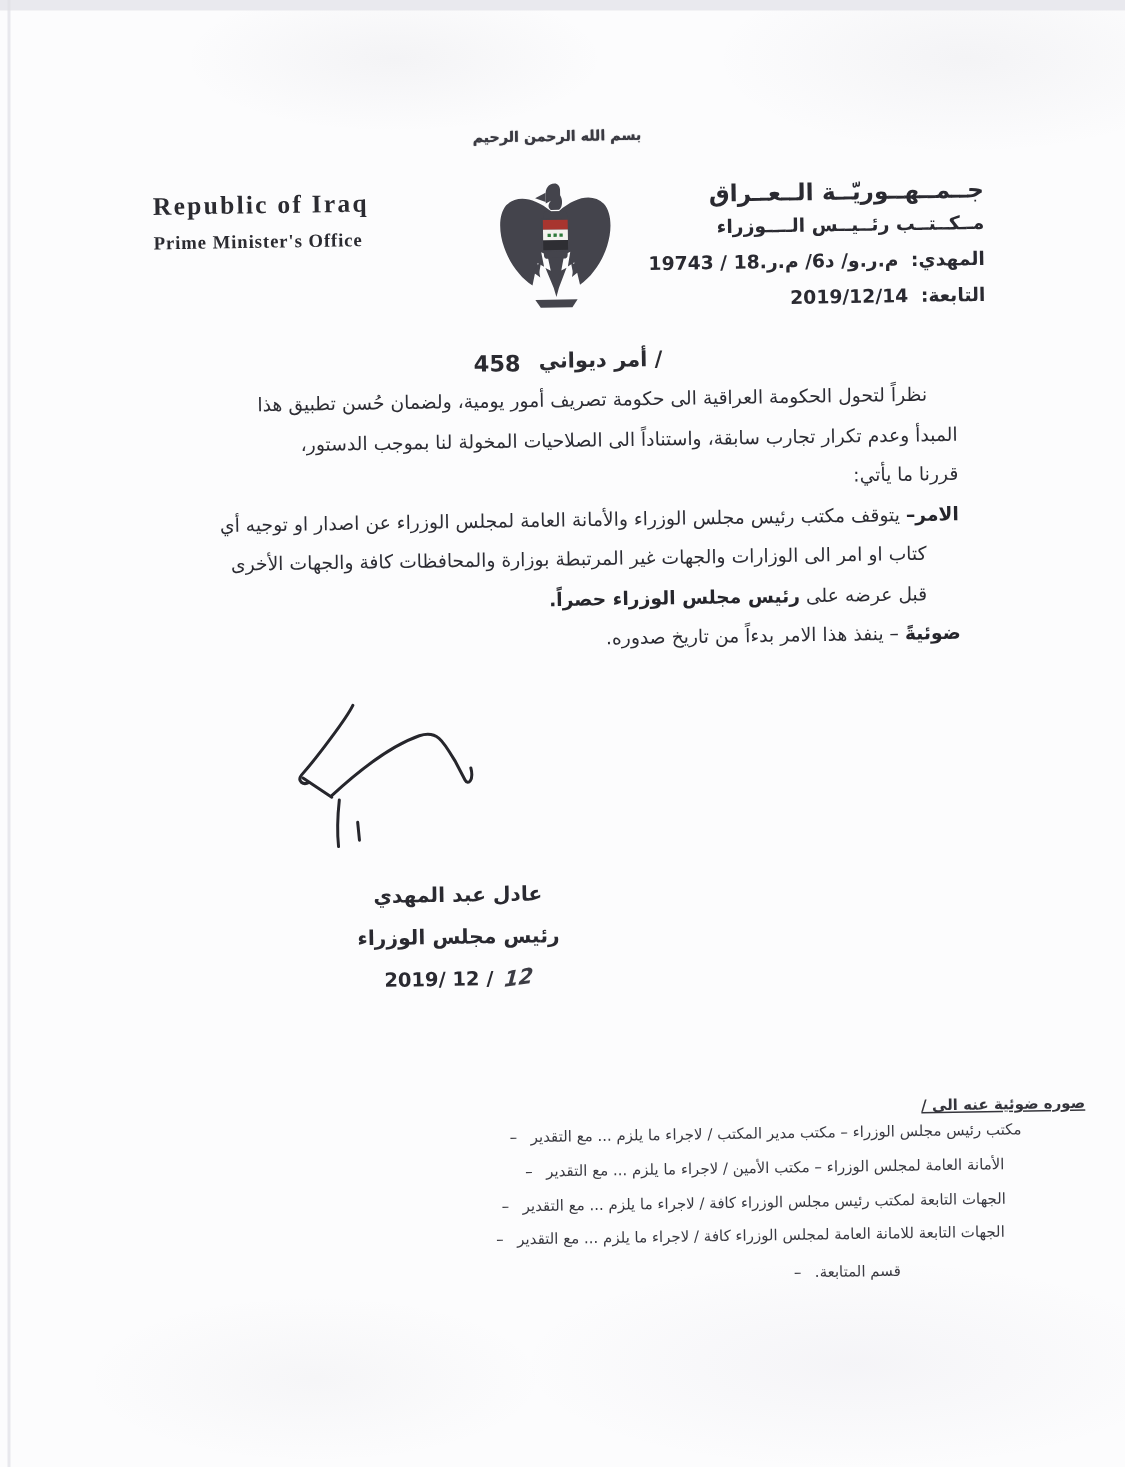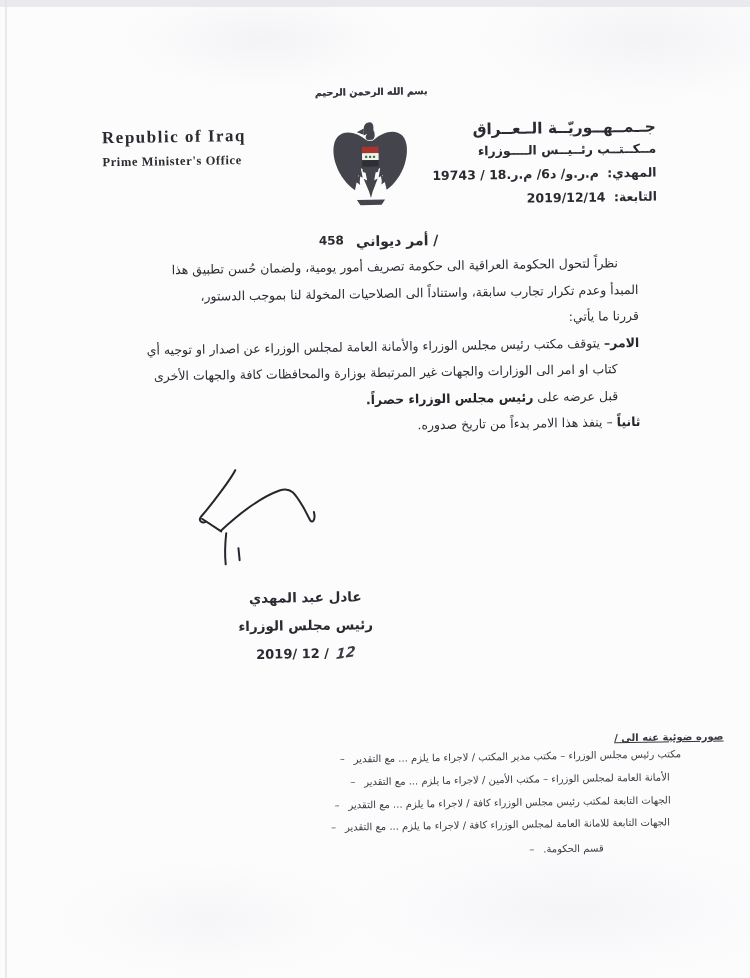--- a/index.html
+++ b/index.html
@@ -36,21 +36,21 @@
   .ar-sub{font-size:12.5px;font-weight:bold;margin-top:5px;}
   .ref-line,.date-line{font-size:12.5px;font-weight:bold;margin-top:9px;white-space:nowrap;}
   .ref-line span,.date-line span{display:inline;}
   .lbl{margin-left:4px;}
 
   .order-title{
     position:absolute;left:286px;top:233px;width:190px;
     display:flex;flex-direction:row-reverse;justify-content:center;gap:12px;
     font-size:14px;font-weight:bold;color:#2b2b31;
   }
-  .order-number{font-size:12px;}
+  .order-number{font-size:15px;}
 
   .body-text{position:absolute;left:108px;top:254px;width:532px;direction:rtl;text-align:right;
     font-size:12.5px;line-height:26.5px;color:#2d2d34;}
   .body-text .line{white-space:nowrap;}
   .indent1{padding-right:20px;}
   .hang{padding-right:22px;}
   .body-text b{color:#26262c;}
 
   .sig-svg{position:absolute;left:190px;top:458px;width:158px;height:130px;}
   .sig-name,.sig-title,.sig-date{position:absolute;left:210px;width:184px;text-align:center;font-weight:bold;color:#2a2a31;}
@@ -136,21 +136,21 @@
       <div class="line">
         <b>الامر–</b>
         <span>يتوقف مكتب رئيس مجلس الوزراء والأمانة العامة لمجلس الوزراء عن اصدار او توجيه أي</span>
       </div>
       <div class="line hang">كتاب او امر الى الوزارات والجهات غير المرتبطة بوزارة والمحافظات كافة والجهات الأخرى</div>
       <div class="line hang">
         <span>قبل عرضه على</span>
         <b>رئيس مجلس الوزراء حصراً.</b>
       </div>
       <div class="line">
-        <b>ثانياً</b>
+        <b>ضوئيةً</b>
         <span>– ينفذ هذا الامر بدءاً من تاريخ صدوره.</span>
       </div>
     </div>
 
     <svg class="sig-svg" viewBox="0 0 158 130" aria-hidden="true">
       <g fill="none" stroke="#26262c" stroke-width="2" stroke-linecap="round" stroke-linejoin="round">
         <path d="M44 10 C40 18 20 44 9 56 C6 60 10 63 14 61"></path>
         <path d="M10 58 L29 71"></path>
         <path d="M34 73 C33 81 32 93 33 104"></path>
         <path d="M46 88 L47 100"></path>
@@ -178,17 +178,17 @@
     <div class="dist-row r3">
       <span class="dash">–</span>
       <span class="txt">الجهات التابعة لمكتب رئيس مجلس الوزراء كافة / لاجراء ما يلزم ... مع التقدير</span>
     </div>
     <div class="dist-row r4">
       <span class="dash">–</span>
       <span class="txt">الجهات التابعة للامانة العامة لمجلس الوزراء كافة / لاجراء ما يلزم ... مع التقدير</span>
     </div>
     <div class="dist-row r5">
       <span class="dash">–</span>
-      <span class="txt">قسم الحكومة.</span>
+      <span class="txt">قسم المتابعة.</span>
     </div>
 
   </div>
 </div>
 
 </body></html>

